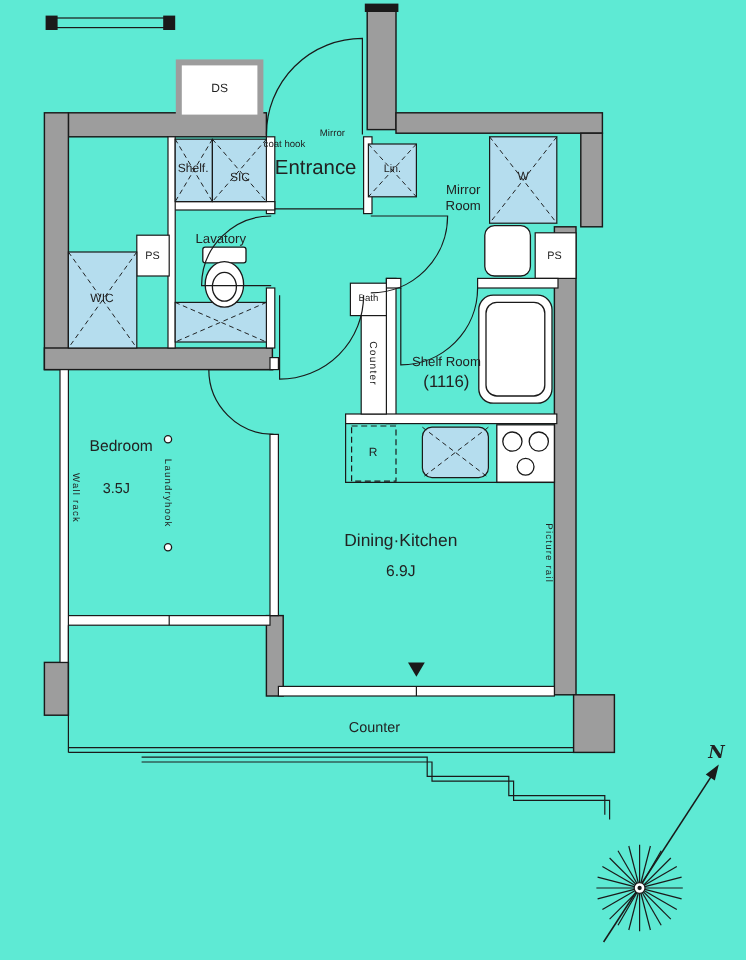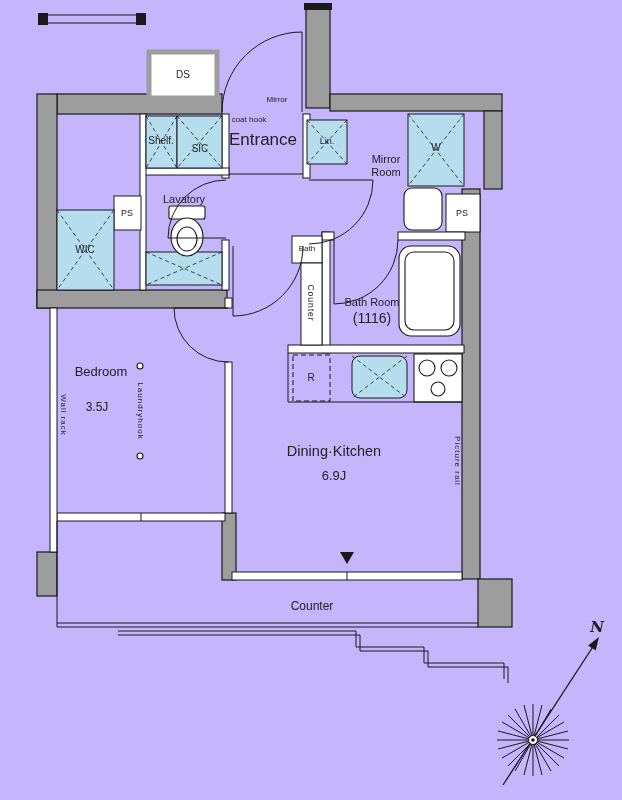--- a/index.html
+++ b/index.html
@@ -1,21 +1,21 @@
 <!DOCTYPE html>
 <html style="--wall_gray: #9d9d9d; --fixture_blue: #b5ddee; --line_dark: #1a1a1a;"><head>
 <meta charset="utf-8">
 <style>
   :root{
     --wall_gray:#9d9d9d;
     --fixture_blue:#b5ddee;
     --line_dark:#1a1a1a;
   }
   html,body{margin:0;padding:0;background:#fff;}
-  .stage{position:relative;width:622px;height:800px;background:#c4b5fd;overflow:hidden;
+  .stage{position:relative;width:622px;height:800px;background:#5eead4;overflow:hidden;
          font-family:"Liberation Sans",sans-serif;color:#222;}
   svg{position:absolute;left:0;top:0;}
   .wall{fill:var(--wall_gray);stroke:var(--line_dark);stroke-width:1.2;}
   .thinwall{fill:#fff;stroke:var(--line_dark);stroke-width:1;}
   .blue{fill:var(--fixture_blue);stroke:var(--line_dark);stroke-width:1;}
   .fix{fill:#fff;stroke:var(--line_dark);stroke-width:1.1;}
   .line{fill:none;stroke:var(--line_dark);stroke-width:1;}
   .arc{fill:none;stroke:var(--line_dark);stroke-width:1;}
   .dash{fill:none;stroke:var(--line_dark);stroke-width:0.8;stroke-dasharray:4 3;}
   .blk{fill:var(--line_dark);stroke:none;}
@@ -160,32 +160,32 @@
       <circle cx="533" cy="740" r="4.5" fill="#fff"></circle>
       <circle cx="533" cy="740" r="1.8" fill="#1a1a1a" stroke="none"></circle>
     </g>
     <polygon points="599,637 595.7,650.4 588.1,645.4" class="blk"></polygon>
   </svg>
 
   <div class="lbl" style="left:183px;top:75px;font-size:10px">DS</div>
   <div class="lbl" style="left:161px;top:141px;font-size:10px">Shelf.</div>
   <div class="lbl" style="left:200px;top:149px;font-size:10px">SIC</div>
   <div class="lbl" style="left:263px;top:140px;font-size:17px">Entrance</div>
-  <div class="lbl" style="left:249px;top:120px;font-size:8px">coat hook</div>
-  <div class="lbl" style="left:277px;top:100px;font-size:8px">Mirror</div>
+  <div class="lbl" style="left:237px;top:120px;font-size:8px">coat hook</div>
+  <div class="lbl" style="left:277px;top:111px;font-size:8px">Mirror</div>
   <div class="lbl" style="left:327px;top:141px;font-size:9px">Lin.</div>
   <div class="lbl wrap" style="left:386px;top:166px;font-size:11px">Mirror Room</div>
   <div class="lbl" style="left:436px;top:148px;font-size:10px">W</div>
   <div class="lbl" style="left:462px;top:213px;font-size:9px">PS</div>
   <div class="lbl" style="left:127px;top:213px;font-size:9px">PS</div>
   <div class="lbl" style="left:184px;top:200px;font-size:11px">Lavatory</div>
   <div class="lbl" style="left:85px;top:250px;font-size:10px">WIC</div>
   <div class="lbl" style="left:307px;top:249px;font-size:8px">Bath</div>
   <div class="lbl v" style="left:311px;top:303px;font-size:8.5px">Counter</div>
-  <div class="lbl" style="left:372px;top:303px;font-size:11px">Bath Room</div>
+  <div class="lbl" style="left:372px;top:303px;font-size:11px">Shelf Room</div>
   <div class="lbl" style="left:372px;top:318px;font-size:14px">(1116)</div>
   <div class="lbl" style="left:101px;top:372px;font-size:13px">Bedroom</div>
   <div class="lbl" style="left:97px;top:407px;font-size:12px">3.5J</div>
   <div class="lbl v" style="left:63px;top:415px;font-size:8px">Wall rack</div>
   <div class="lbl v" style="left:140px;top:411px;font-size:8px">Laundryhook</div>
   <div class="lbl" style="left:334px;top:452px;font-size:14.5px">Dining·Kitchen</div>
   <div class="lbl" style="left:334px;top:476px;font-size:13px">6.9J</div>
   <div class="lbl v" style="left:457px;top:461px;font-size:8px">Picture rail</div>
   <div class="lbl" style="left:311px;top:378px;font-size:10px">R</div>
   <div class="lbl" style="left:312px;top:606px;font-size:12px">Counter</div>

